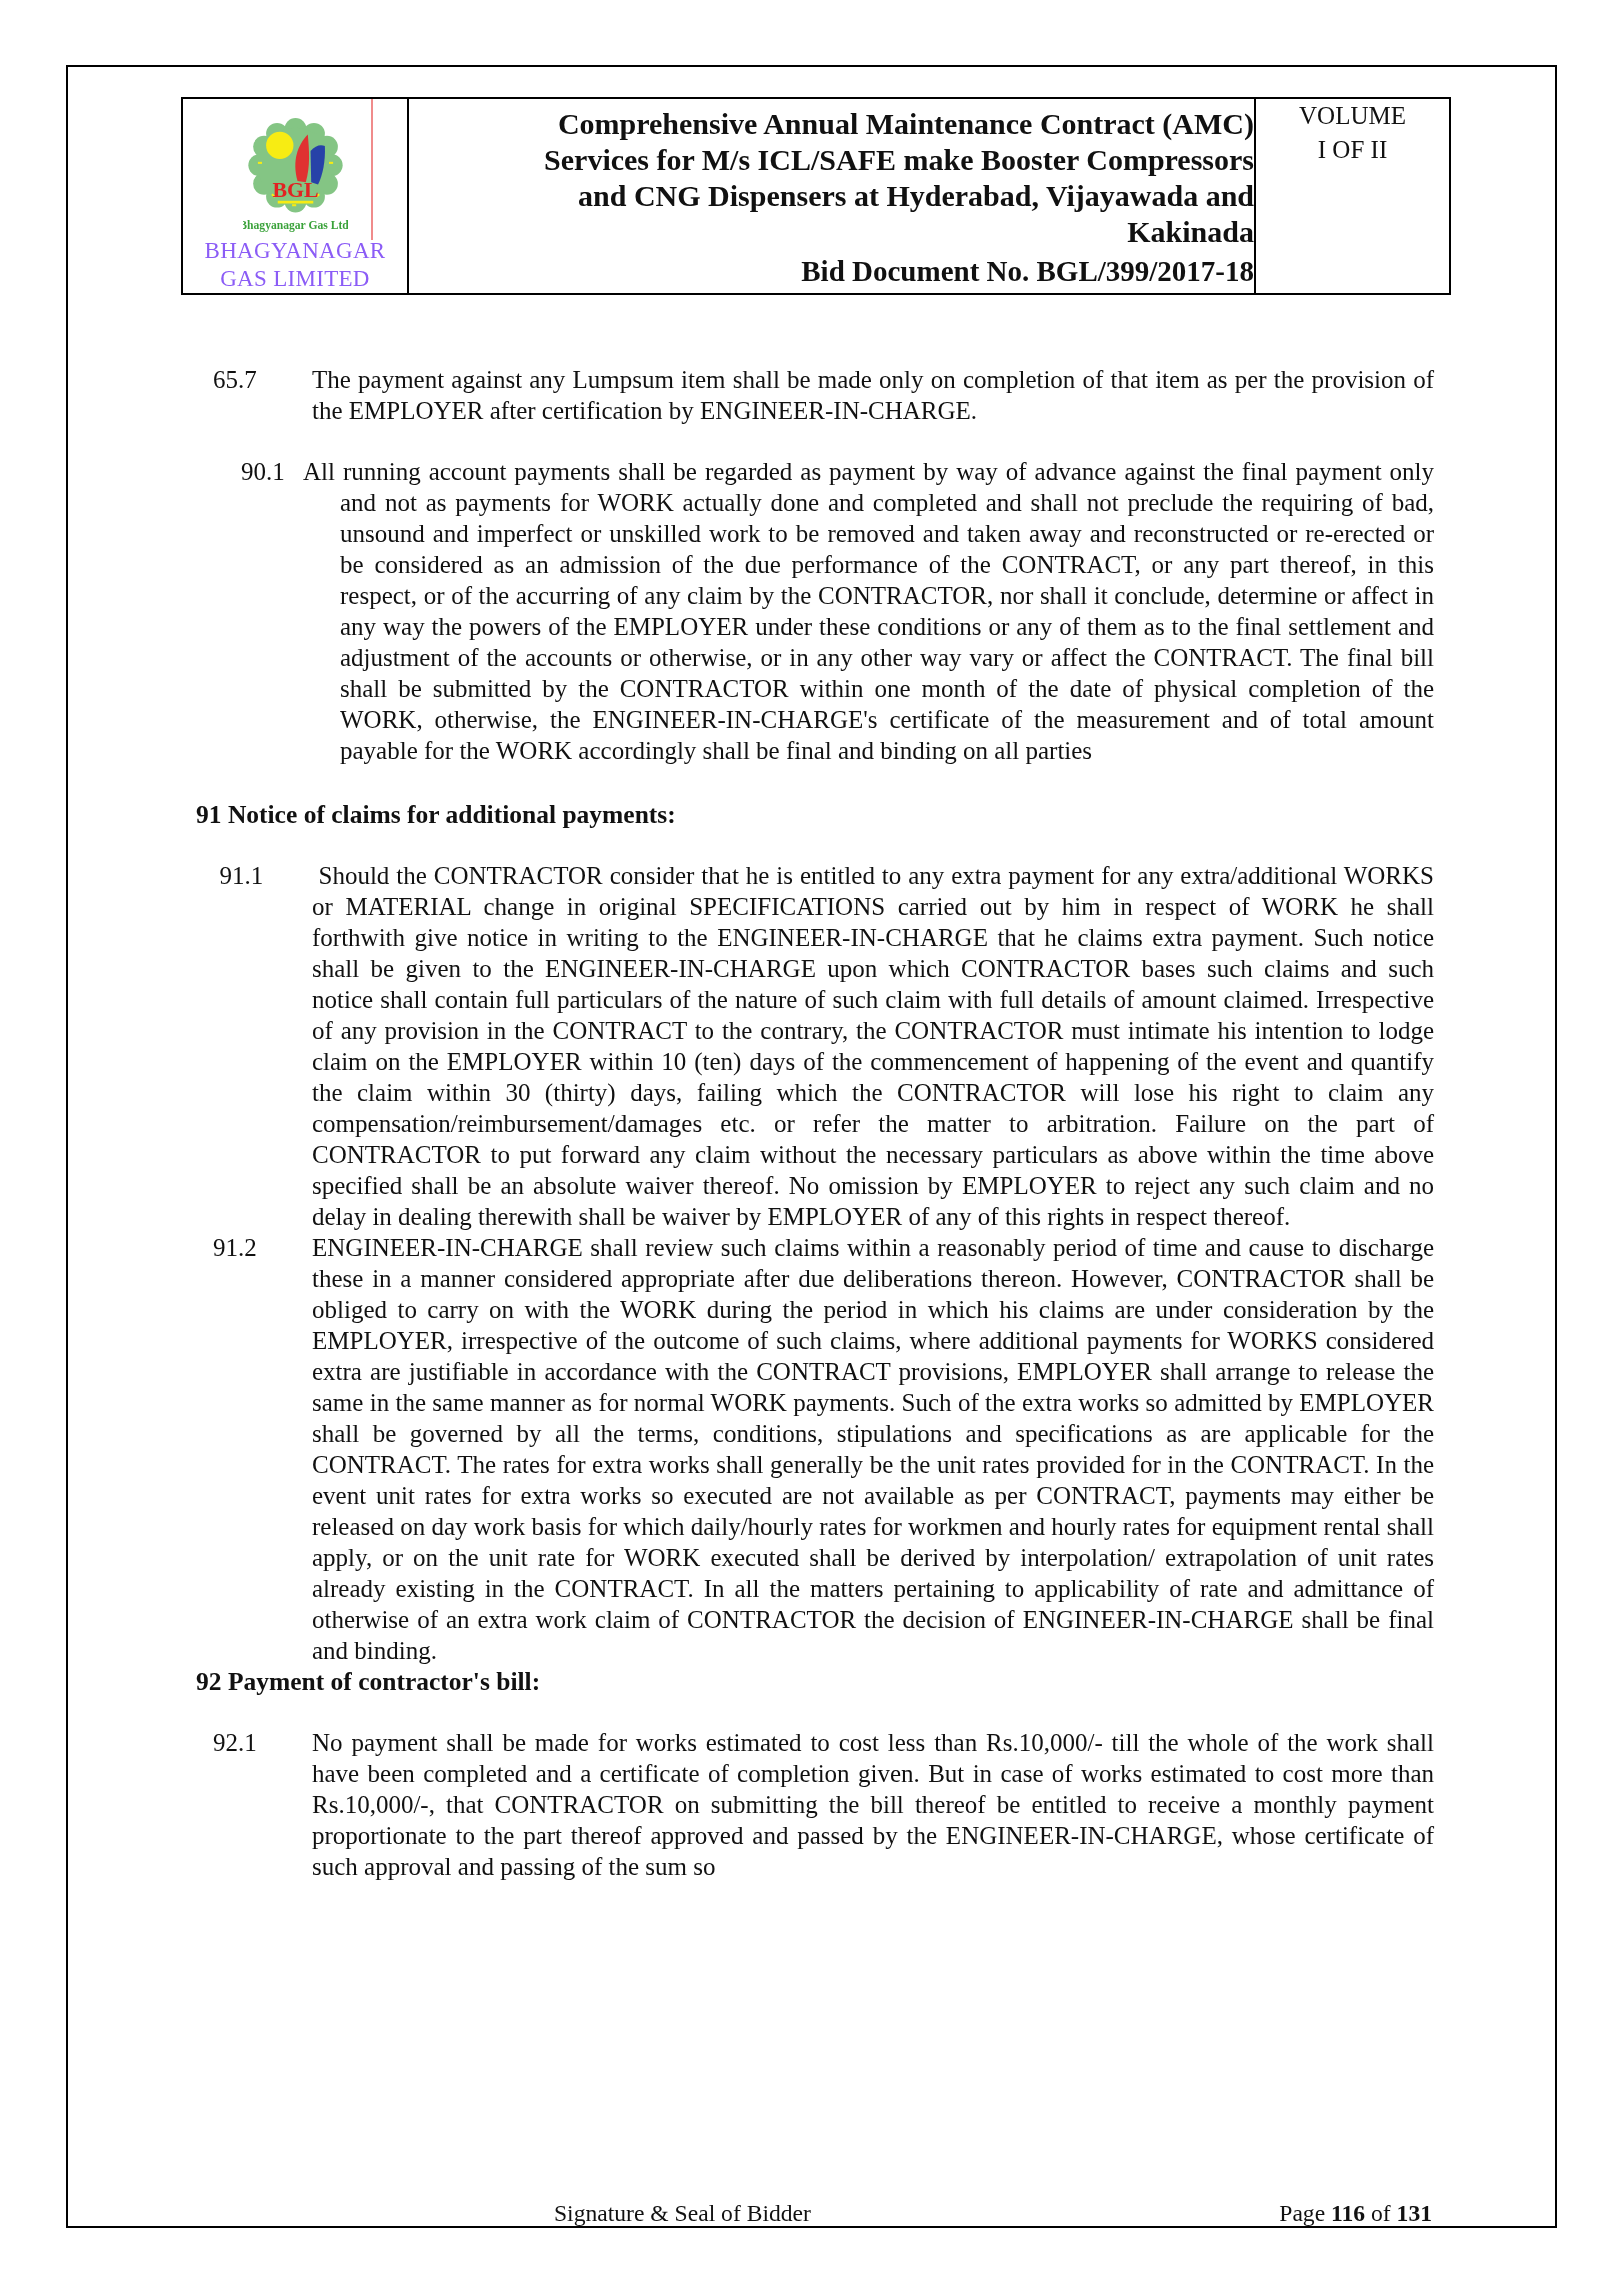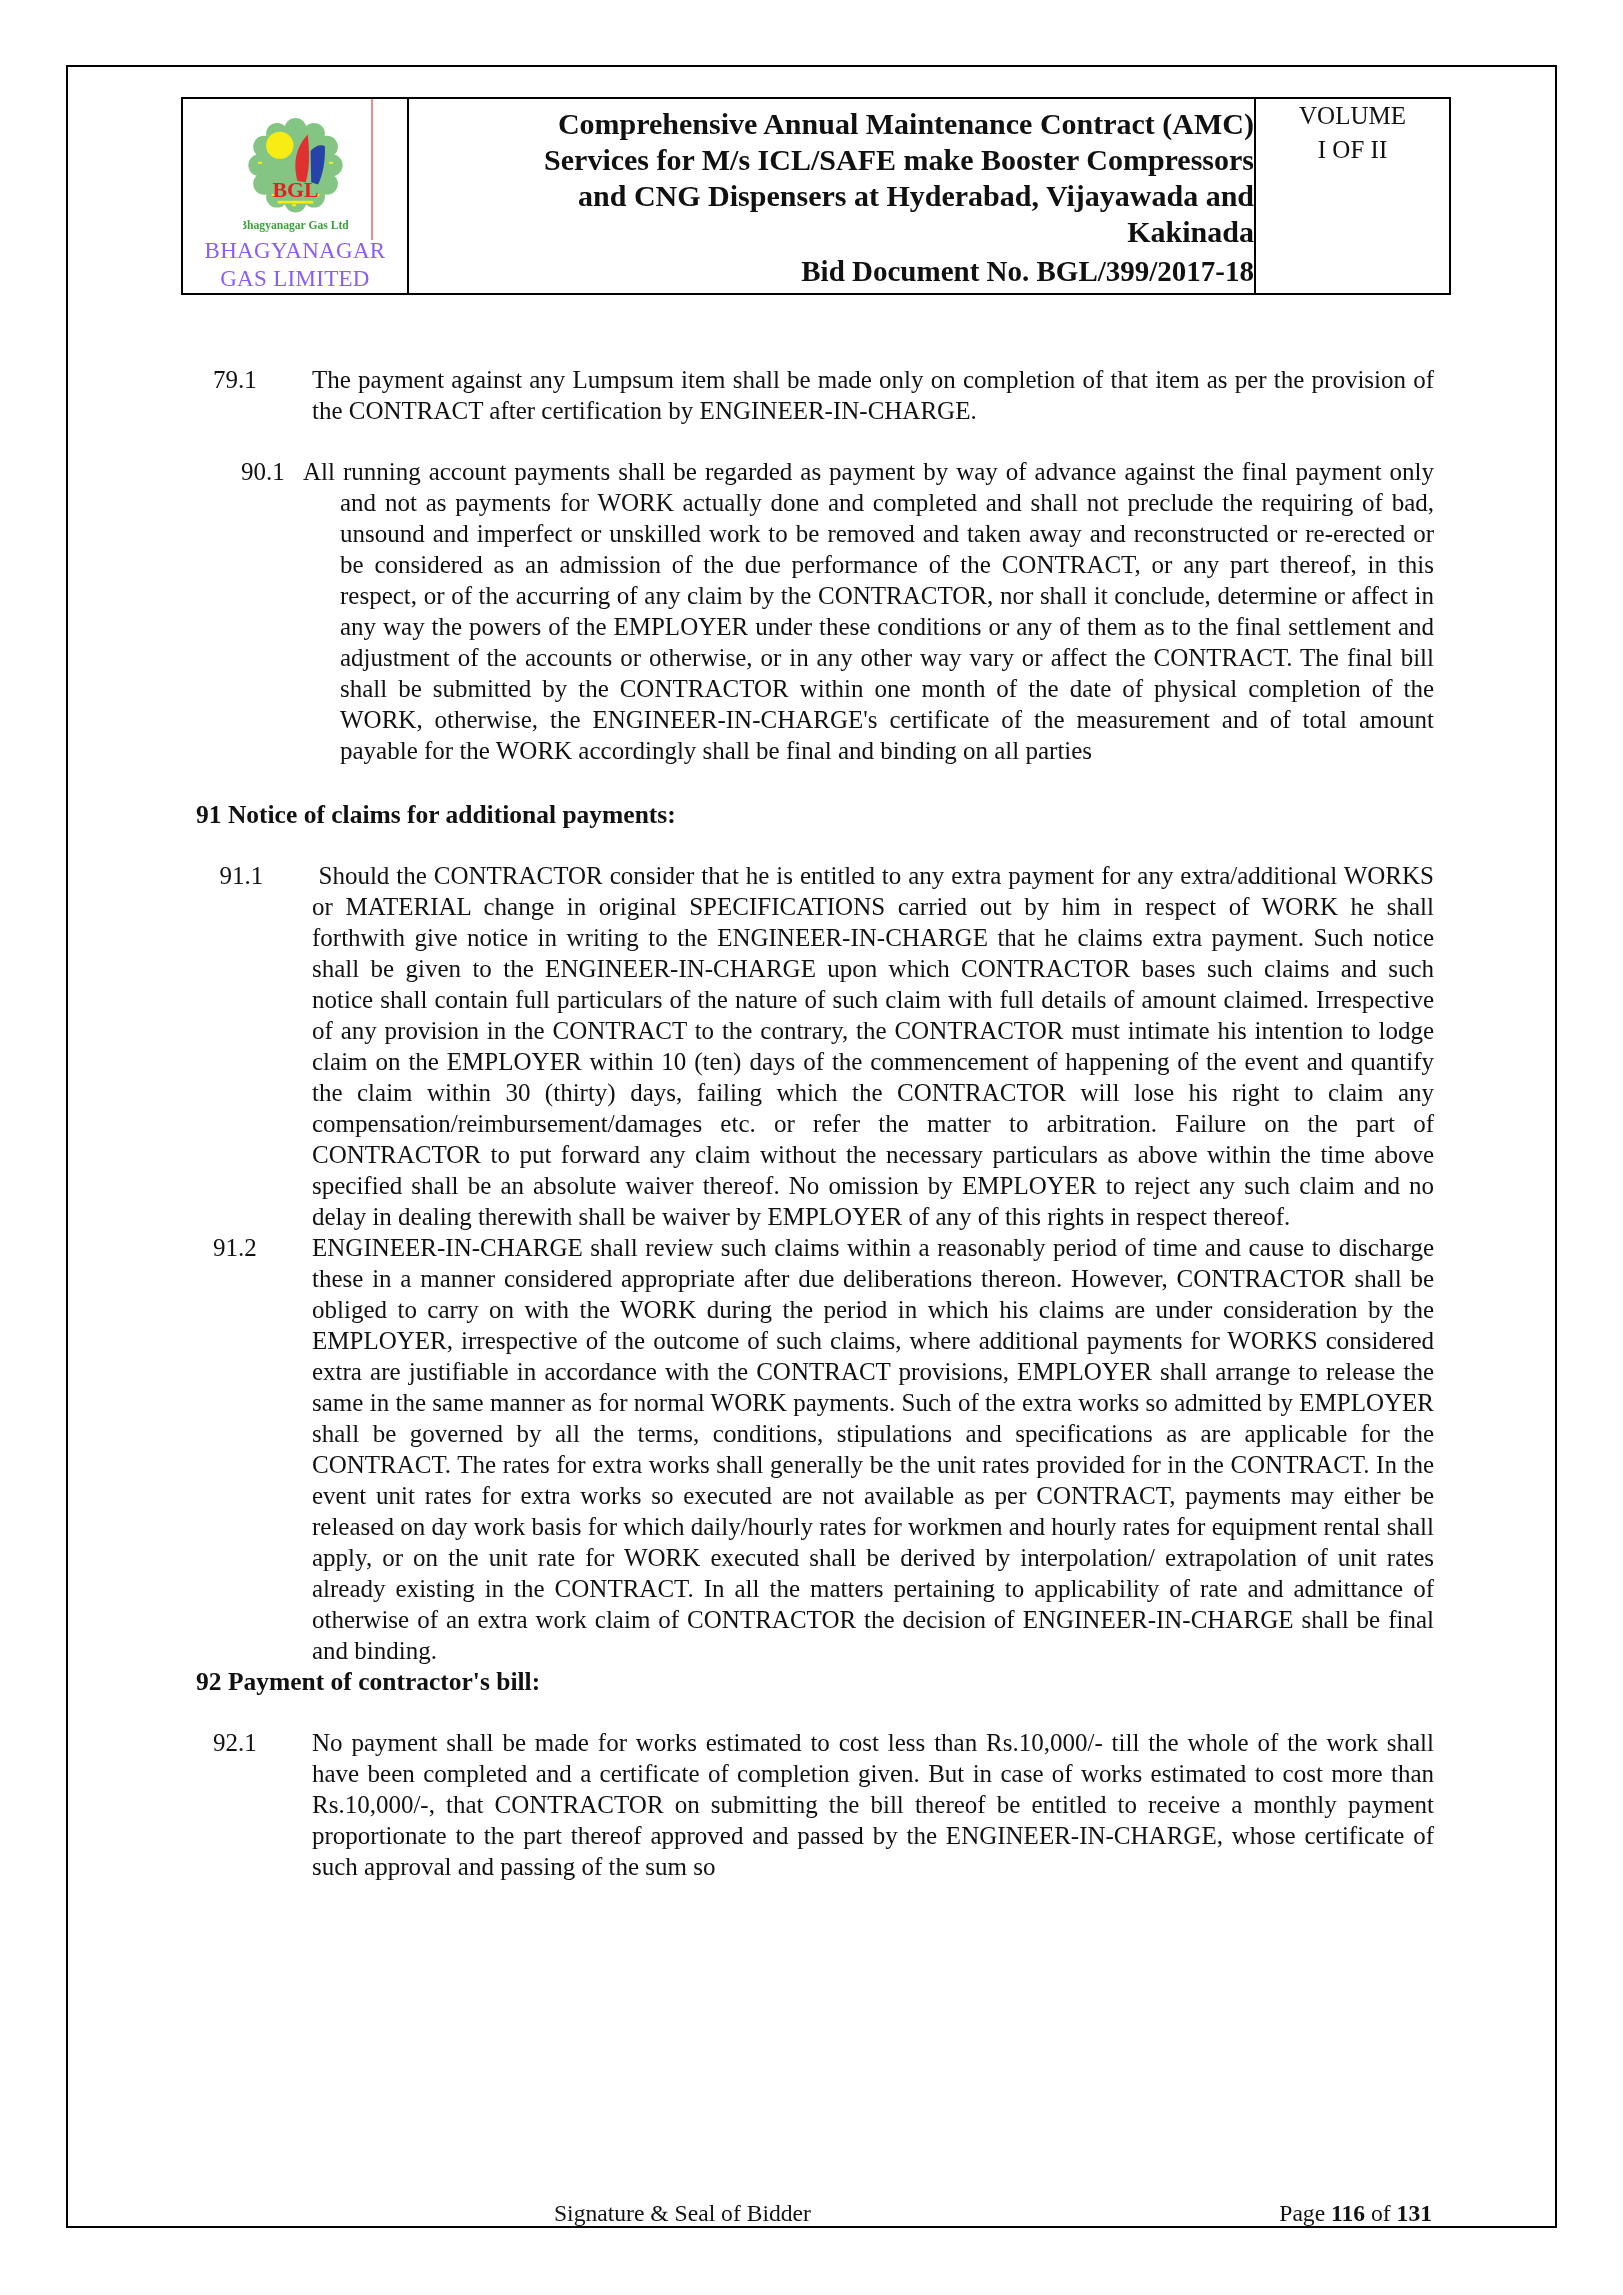--- a/index.html
+++ b/index.html
@@ -166,21 +166,21 @@
 
     <div class="cell-volume">
       <div>VOLUME</div>
       <div>I OF II</div>
     </div>
   </div>
 
   <div class="body-text">
 
     <div class="clause mb">
-      <span class="num">79.1</span><span>The payment against any Lumpsum item shall be made only on completion of that item as per the provision of the CONTRACT after certification by ENGINEER-IN-CHARGE.</span>
+      <span class="num">65.7</span><span>The payment against any Lumpsum item shall be made only on completion of that item as per the provision of the EMPLOYER after certification by ENGINEER-IN-CHARGE.</span>
     </div>
 
 
     <div class="clause flush-first mb-lg">
       <span class="num">90.1</span><span>All running account payments shall be regarded as payment by way of advance against the final payment only and not as payments for WORK actually done and completed and shall not preclude the requiring of bad, unsound and imperfect or unskilled work to be removed and taken away and reconstructed or re-erected or be considered as an admission of the due performance of the CONTRACT, or any part thereof, in this respect, or of the accurring of any claim by the CONTRACTOR, nor shall it conclude, determine or affect in any way the powers of the EMPLOYER under these conditions or any of them as to the final settlement and adjustment of the accounts or otherwise, or in any other way vary or affect the CONTRACT. The final bill shall be submitted by the CONTRACTOR within one month of the date of physical completion of the WORK, otherwise, the ENGINEER-IN-CHARGE's certificate of the measurement and of total amount payable for the WORK accordingly shall be final and binding on all parties</span>
     </div>
 
     <div class="sec-heading mb">91 Notice of claims for additional payments:</div>
 
     <div class="clause indent-sm">

